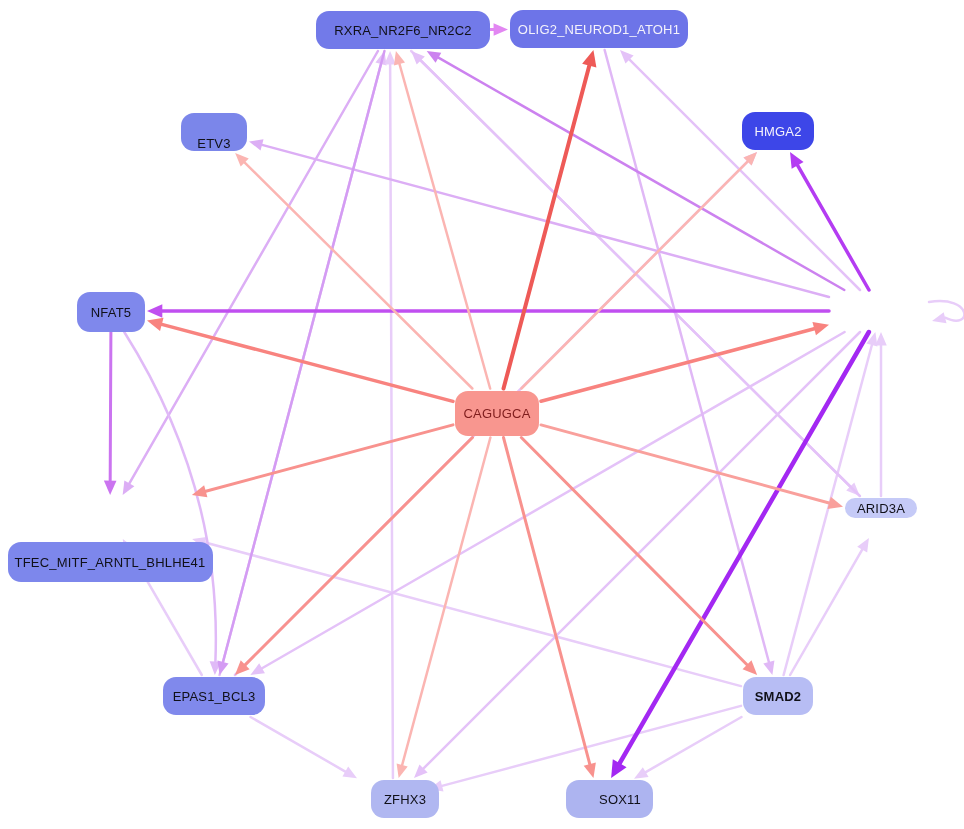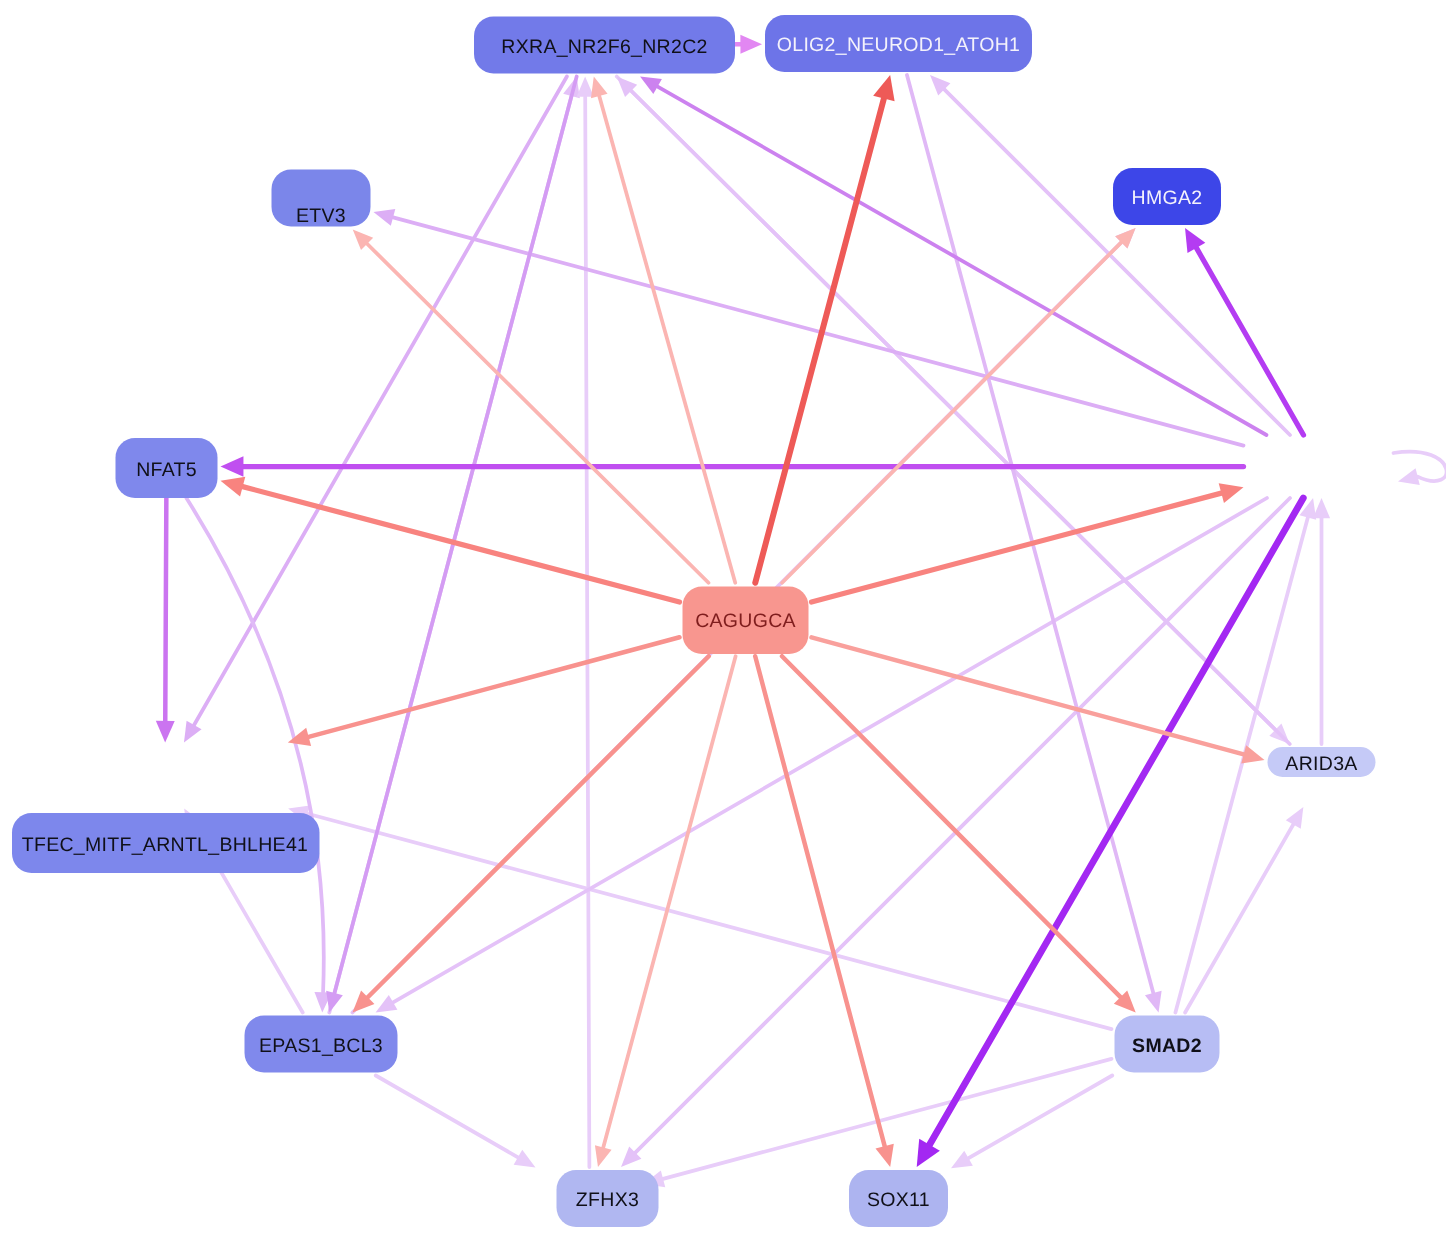--- a/index.html
+++ b/index.html
@@ -215,16 +215,16 @@
     </div>
     <div class="node" style="left: 163px; top: 677px; width: 102px; height: 38px; background: rgb(128, 137, 236); color: rgb(16, 16, 24);">
       <span>EPAS1_BCL3</span>
     </div>
     <div class="node" style="left: 743px; top: 677px; width: 70px; height: 38px; background: rgb(183, 189, 244); color: rgb(16, 16, 24); font-weight: bold;">
       <span>SMAD2</span>
     </div>
     <div class="node" style="left: 359px; top: 780px; width: 68px; height: 38px; background: rgb(176, 183, 241); color: rgb(16, 16, 24); margin-left: 12px;">
       <span>ZFHX3</span>
     </div>
-    <div class="node" style="left: 566px; top: 780px; width: 66px; height: 38px; background: rgb(173, 180, 240); color: rgb(16, 16, 24);">
+    <div class="node" style="left: 566px; top: 780px; width: 66px; height: 38px; background: rgb(173, 180, 240); color: rgb(16, 16, 24); padding-left: 21px;">
       <span>SOX11</span>
     </div>
   </div>
 
 </body></html>

